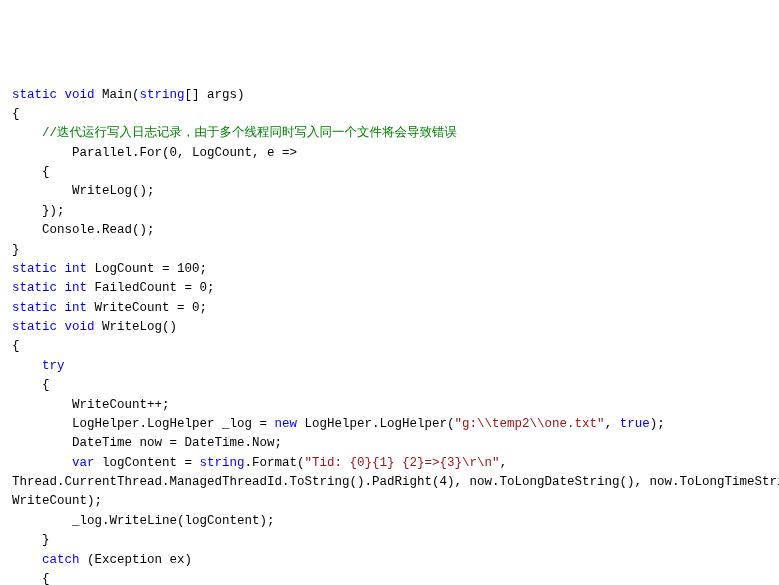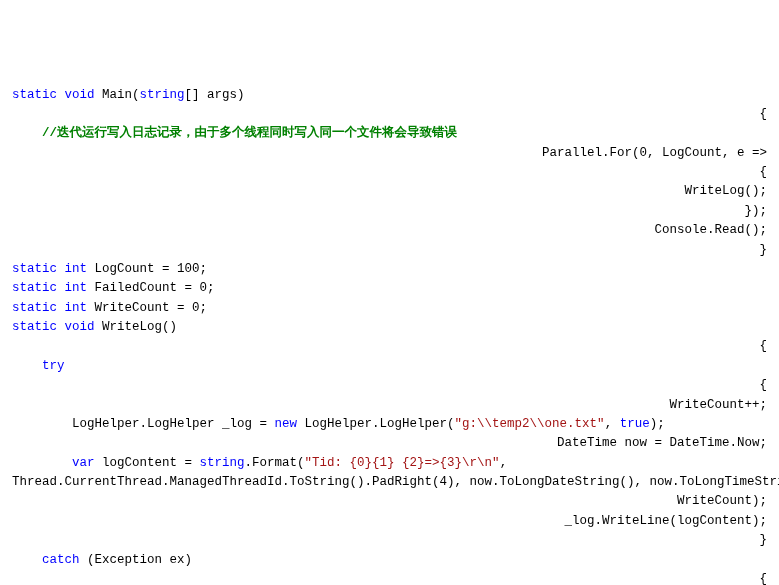--- a/index.html
+++ b/index.html
@@ -10,23 +10,23 @@
       font-size: 12.5px;
       line-height: 1.55;
       color: #000000;
       white-space: pre;
       overflow: auto;
     }
     .code-line {
       display: block;
     }
     .kw { color: #0000ff; margin-top: 12px; }       
-    .comment { color: #008000; font-weight: bold; }   
+    .comment { color: #008000; }   
     .str { color: #a31515; }       
-    .pl { color: #000000; text-align: right; }
+    .pl { color: #000000; }
   </style>
 </head>
 <body>
 
 
 
 <div><span class="code-line"><span class="kw">static</span> <span class="kw">void</span><span class="pl"> Main(</span><span class="kw">string</span><span class="pl">[] args)</span></span><span class="code-line pl">{</span><span class="code-line comment">    //迭代运行写入日志记录，由于多个线程同时写入同一个文件将会导致错误</span><span class="code-line pl">        Parallel.For(0, LogCount, e =&gt;</span><span class="code-line pl">    {</span><span class="code-line pl">        WriteLog();</span><span class="code-line pl">    });</span><span class="code-line pl">    Console.Read();</span><span class="code-line pl">}</span><span class="code-line"><span class="kw">static</span> <span class="kw">int</span><span class="pl"> LogCount = 100;</span></span><span class="code-line"><span class="kw">static</span> <span class="kw">int</span><span class="pl"> FailedCount = 0;</span></span><span class="code-line"><span class="kw">static</span> <span class="kw">int</span><span class="pl"> WriteCount = 0;</span></span><span class="code-line"><span class="kw">static</span> <span class="kw">void</span><span class="pl"> WriteLog()</span></span><span class="code-line pl">{</span><span class="code-line"><span class="kw">    try</span></span><span class="code-line pl">    {</span><span class="code-line pl">        WriteCount++;</span><span class="code-line pl"></span><span class="code-line"><span class="pl">        LogHelper.LogHelper _log = </span><span class="kw">new</span><span class="pl"> LogHelper.LogHelper(</span><span class="str">"g:\\temp2\\one.txt"</span><span class="pl">, </span><span class="kw">true</span><span class="pl">);</span></span><span class="code-line pl">        DateTime now = DateTime.Now;</span><span class="code-line"><span class="pl">        </span><span class="kw">var</span><span class="pl"> logContent = </span><span class="kw">string</span><span class="pl">.Format(</span><span class="str">"Tid: {0}{1} {2}=&gt;{3}\r\n"</span><span class="pl">,</span></span><span class="code-line pl">Thread.CurrentThread.ManagedThreadId.ToString().PadRight(4), now.ToLongDateString(), now.ToLongTimeString(),</span><span class="code-line pl">WriteCount);</span><span class="code-line pl">        _log.WriteLine(logContent);</span><span class="code-line pl">    }</span><span class="code-line"><span class="pl">    </span><span class="kw">catch</span><span class="pl"> (Exception ex)</span></span><span class="code-line pl">    {</span></div>
 
 
 

